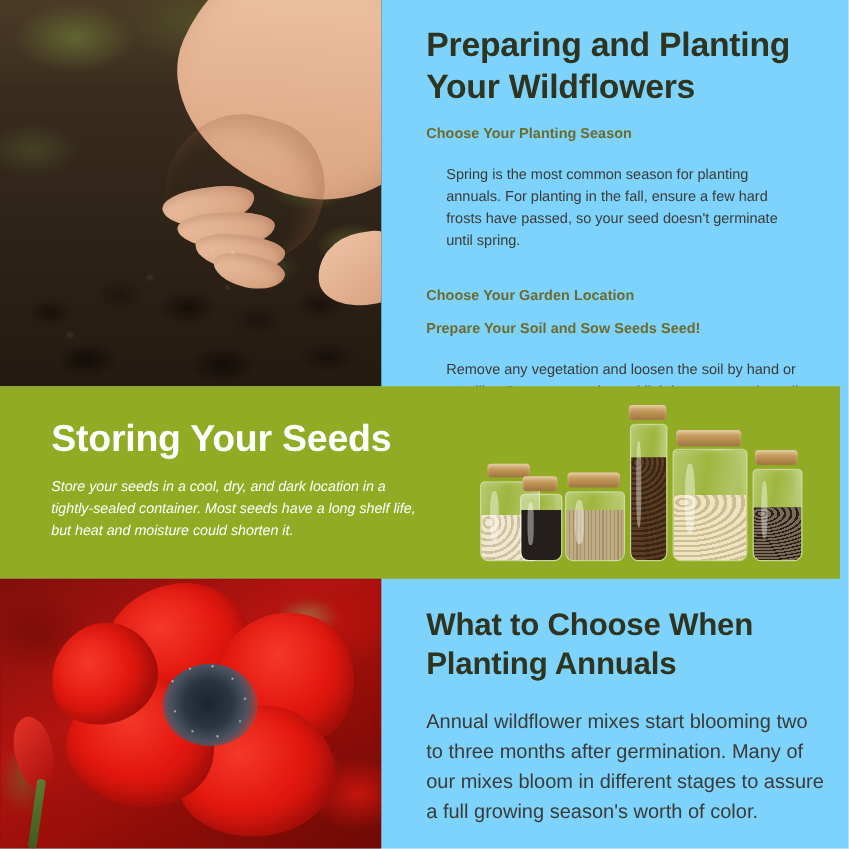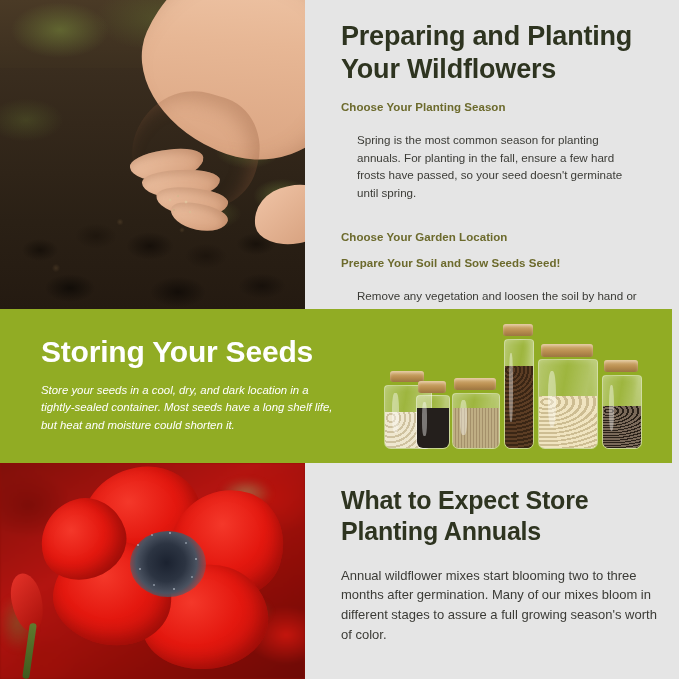--- a/index.html
+++ b/index.html
@@ -7,21 +7,21 @@
     padding: 0;
     background: #ffffff;
   }
   body {
     font-family: "Liberation Sans", sans-serif;
   }
   .page {
     position: relative;
     width: 679px;
     height: 679px;
-    background: #e5e5e5;
+    background: #7dd3fc;
     overflow: hidden;
   }
 
   
   .sec-top {
     position: absolute;
     left: 0; top: 0;
     width: 679px; height: 309px;
   }
   .photo-soil {
@@ -296,21 +296,21 @@
   }
   .h3 {
     font-size: 25px;
     line-height: 1.25;
     font-weight: bold;
     color: #2E3420;
     letter-spacing: -0.2px;
     margin: 0;
   }
   .bottom-body {
-    font-size: 13px;
+    font-size: 16px;
     line-height: 1.52;
     color: #3B3B36;
     margin: 0;
     padding-top: 18px;
   }
 </style>
 </head>
 <body>
 
 <div class="page">
@@ -413,18 +413,18 @@
         <div class="petal p4"></div>
         <div class="petal p5"></div>
         <div class="poppy-center"></div>
         <div class="poppy-stamen"></div>
       </div>
       <div class="poppy-bud"></div>
       <div class="poppy-stem"></div>
     </div>
 
     <div class="bottom-text">
-      <h2 class="h3">What to Expect Store Planting Annuals</h2>
+      <h2 class="h3">What to Choose When Planting Annuals</h2>
       <p class="bottom-body">Annual wildflower mixes start blooming two to three months after germination. Many of our mixes bloom in different stages to assure a full growing season's worth of color.</p>
     </div>
   </div>
 
 </div>
 
 </body></html>

